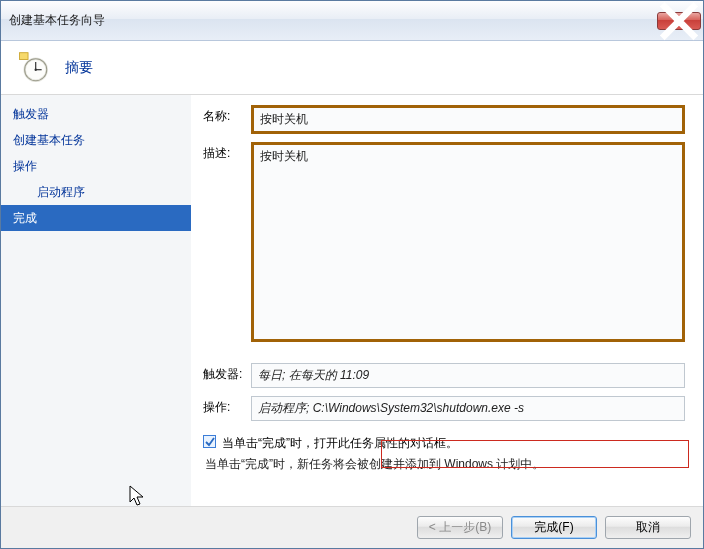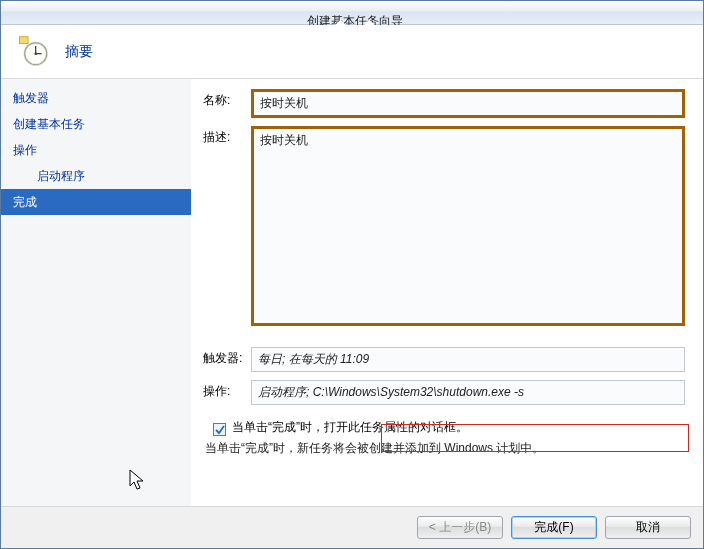--- a/index.html
+++ b/index.html
@@ -1,37 +1,37 @@
 <!DOCTYPE html>
 <html><head>
 <meta charset="utf-8">
 <style>
   * { box-sizing: border-box; margin: 0; padding: 0; }
   html, body { width: 704px; height: 549px; font-family: "Microsoft YaHei", "Segoe UI", Tahoma, sans-serif; font-size: 12px; overflow: hidden; background: #fff; }
   .window { width: 704px; height: 549px; border: 1px solid #5a7aa0; background: #fff; display: flex; flex-direction: column; position: relative; }
-  .titlebar { height: 24px; background: linear-gradient(#fdfdfe,#e9eef6 45%,#dbe4f0 46%,#e8eef7); border-bottom: 1px solid #b8c7dc; display: flex; align-items: center; padding: 12px 2px 0 8px; color: #1a1a1a; flex-direction: column; }
+  .titlebar { height: 40px; background: linear-gradient(#fdfdfe,#e9eef6 45%,#dbe4f0 46%,#e8eef7); border-bottom: 1px solid #b8c7dc; display: flex; align-items: center; padding: 0 2px 0 8px; color: #1a1a1a; }
   .titlebar .title { flex: 1; font-size: 12px; }
   .closebtn { width: 44px; height: 18px; border: 1px solid #8a3a3a; border-radius: 3px; background: linear-gradient(#e9a4a0,#d6615a 45%,#c9403a 46%,#d95a53); color: #fff; display: flex; align-items: center; justify-content: center; font-size: 11px; font-weight: bold; cursor: pointer; }
   .header { height: 54px; background: #fff; border-bottom: 1px solid #d9d9d9; display: flex; align-items: center; padding: 0 16px; gap: 14px; }
   .header .icon { width: 34px; height: 34px; position: relative; }
   .header .icon svg { width: 34px; height: 34px; }
   .header h1 { font-size: 14px; font-weight: normal; color: #003399; }
   .body { flex: 1; display: flex; background: #fff; position: relative; }
   .sidebar { width: 190px; background: #f4f6f8; font-size: 12px; color: #003399; padding-top: 6px; }
   .sidebar .item { padding: 4px 10px 4px 12px; cursor: pointer; line-height: 18px; }
   .sidebar .sub { padding-left: 36px; }
   .sidebar .sel { background: #2a6ac1; color: #fff; }
   .main { flex: 1; position: relative; padding: 10px 18px 10px 12px; }
   .row { display: flex; align-items: flex-start; margin-bottom: 8px; }
   .label { width: 48px; text-align: left; color: #000; padding-top: 3px; font-size: 12px; }
   .inputlike { flex: 1; border: 3px solid #a16207; background: #fafbfc; padding: 3px 6px; font-size: 12px; color: #222; min-height: 22px; }
   .inputlike.tall { height: 200px; }
   .bottomrows { position: absolute; left: 12px; right: 18px; top: 268px; }
   .readonly { flex: 1; border: 1px solid #c0c8d0; background: #fafbfc; padding: 3px 6px; font-size: 12px; color: #222; white-space: nowrap; overflow: hidden; font-style: italic; }
-  .chkrow { display: flex; align-items: flex-end; gap: 6px; margin-top: 14px; padding-left: 0; margin-left: 10px; }
+  .chkrow { display: flex; align-items: flex-start; gap: 6px; margin-top: 14px; padding-left: 0; }
   .chkbox { width: 13px; height: 13px; border: 1px solid #3b7dd8; background: #e9f3ff; display: flex; align-items: center; justify-content: center; }
   .chkbox svg { width: 10px; height: 10px; display: block; }
   .borderbox { position: absolute; left: 190px; right: 14px; top: 345px; height: 28px; border: 1.5px solid #cc2a1f; pointer-events: none; }
   .hint { padding: 4px 0 0 2px; color: #222; }
   .footer { height: 42px; border-top: 1px solid #d9d9d9; background: #f0f0f0; display: flex; align-items: center; justify-content: flex-end; padding: 0 12px; gap: 8px; position: relative; }
   .btn { min-width: 86px; height: 23px; border: 1px solid #9fa6ad; border-radius: 3px; background: linear-gradient(#fdfdfd,#ebebeb 45%,#dcdcdc 46%,#efefef); font-size: 12px; cursor: pointer; display: inline-flex; align-items: center; justify-content: center; padding: 0 10px; }
   .btn.def { border-color: #4a90d9; box-shadow: 0 0 0 1px #a9d0f5 inset; }
   .btn.dis { color: #8a8a8a; }
   .watermark { position: absolute; left: 408px; bottom: 6px; display: flex; align-items: center; gap: 6px; opacity: 0.92; pointer-events: none; }
   .watermark .wicon { width: 30px; height: 30px; border-radius: 6px; background: #2aa3ef; display: flex; align-items: center; justify-content: center; }

